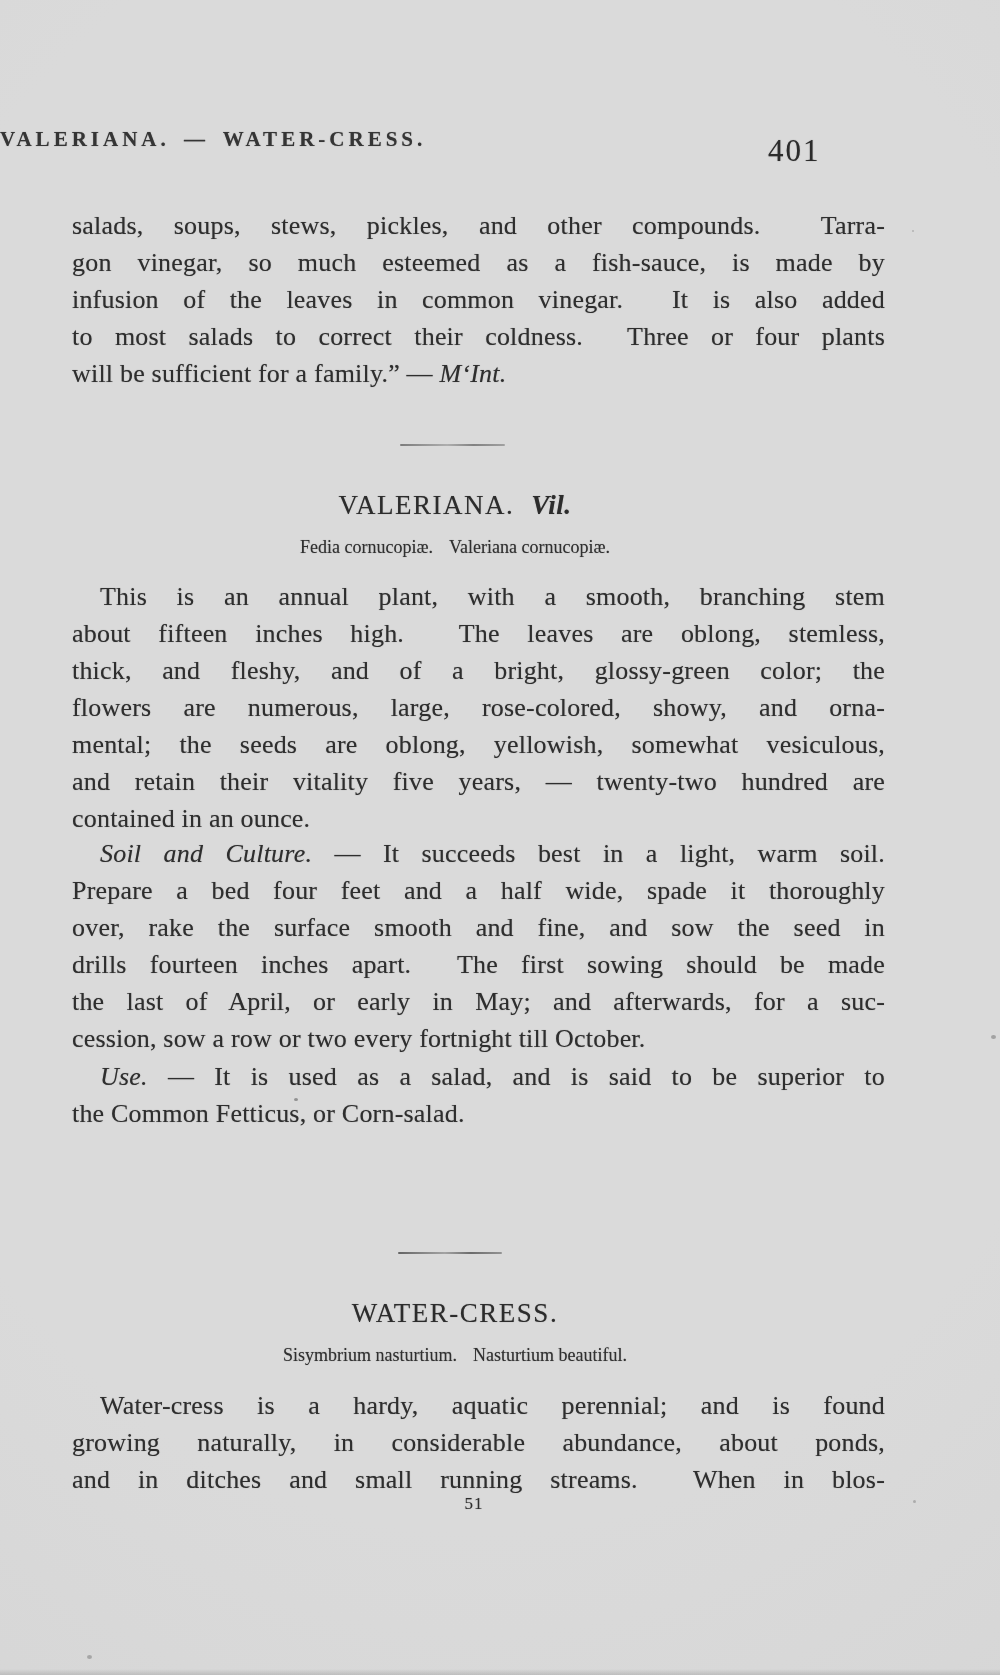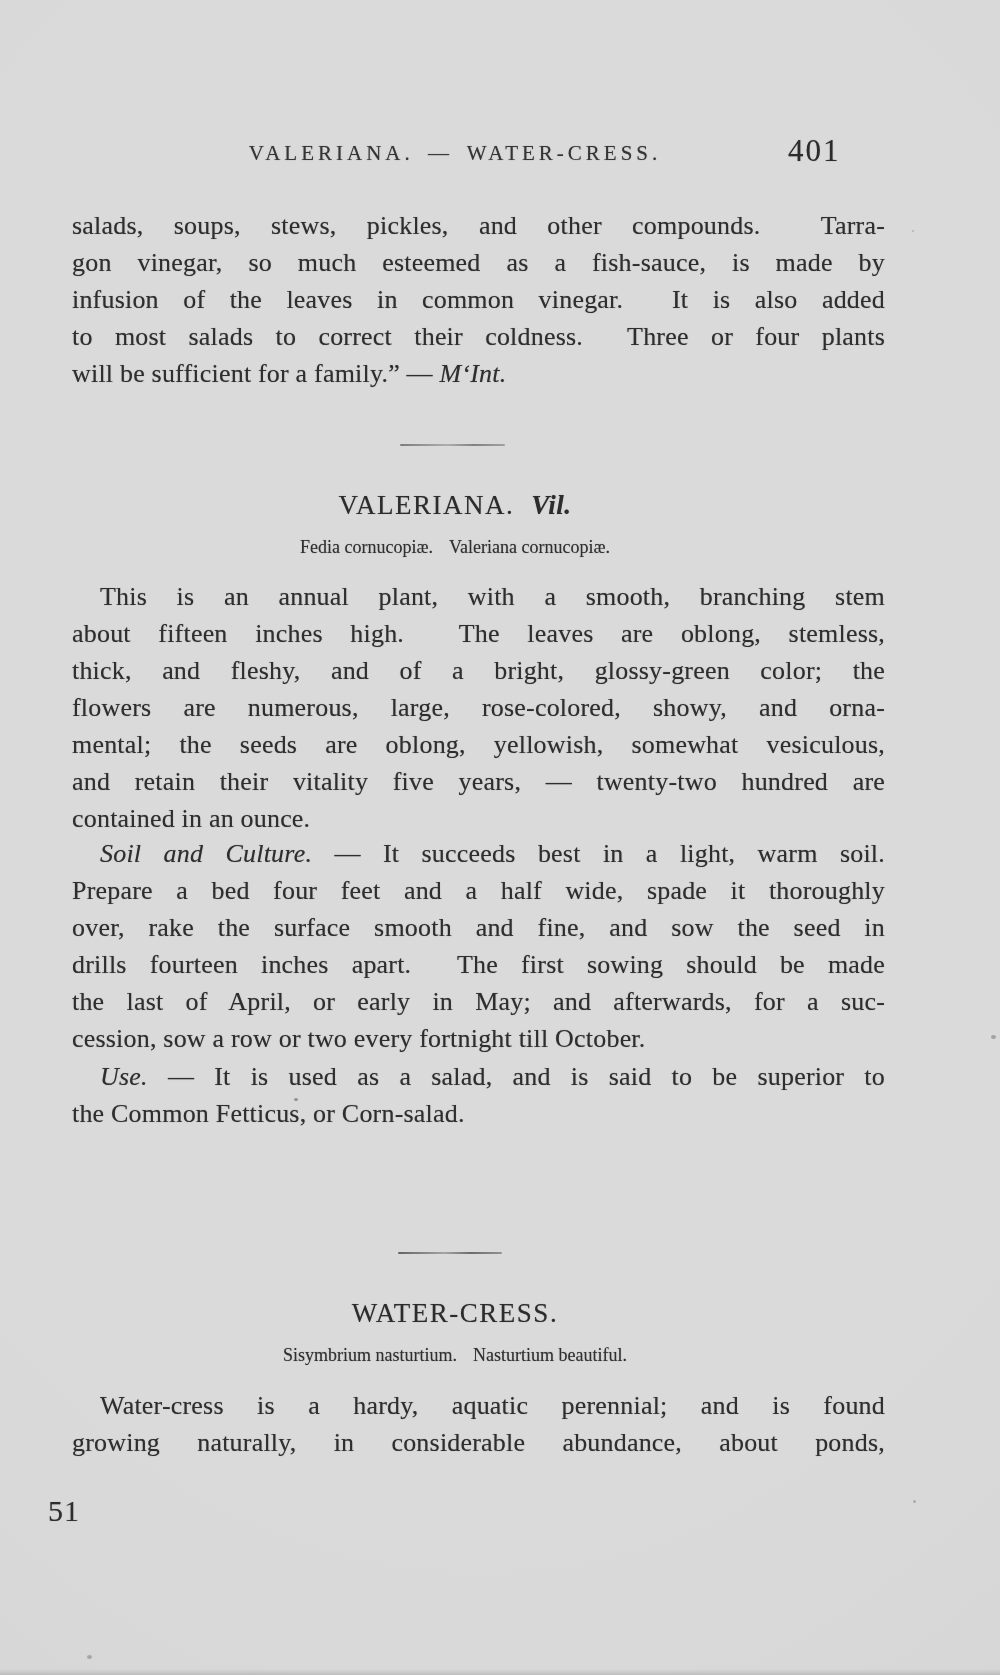--- a/index.html
+++ b/index.html
@@ -7,46 +7,46 @@
     position:relative; width:1000px; height:1675px; overflow:hidden;
     background:
       radial-gradient(ellipse 120% 90% at 48% 42%, #dadada 55%, #d5d5d5 88%, #d0d0d0 100%);
     font-family:"Liberation Serif","DejaVu Serif",serif;
     color:#2e2e2e;
   }
   .page * { box-sizing:border-box; }
   .ink { text-shadow:0 0 1px rgba(46,46,46,0.45); }
 
   
-  .runhead-row { position:absolute; top:141px; left:0; width:910px; text-align:center; }
+  .runhead-row { position:absolute; top:127px; left:0; width:910px; text-align:left;font-weight:bold; }
   .runhead {
     display:inline-block; font-size:21px; letter-spacing:4px; word-spacing:5px;
     color:#353535; text-shadow:0 0 1px rgba(50,50,50,0.5);
   }
   .pagenum {
-    position:absolute; top:133px; left:788px; font-size:31px; color:#2b2b2b;
+    position:absolute; top:133px; left:768px; font-size:31px; color:#2b2b2b;
     letter-spacing:2px; text-shadow:0 0 1px rgba(40,40,40,0.5);
   }
 
   
   .para {
     position:absolute; left:72px; width:813px;
     font-size:26px; line-height:37px; letter-spacing:0.2px;
   }
   .para .line { text-align:justify; text-align-last:justify; white-space:normal; }
   .para .line.last { text-align-last:left; }
   .para.indent .line:first-child { text-indent:28px; }
 
   
   .center-row { position:absolute; left:0; width:910px; text-align:center; }
   .h1 { font-size:27px; letter-spacing:1.5px; color:#2c2c2c; }
   .h1 .authority { font-style:italic; letter-spacing:0.5px; margin-left:17px;font-weight:bold; }
   .syn { font-size:18px; color:#303030; }
   .syn .syn2 { margin-left:16px; }
-  .sig-row { position:absolute; left:0; width:900px; text-align:left; font-size:30px; letter-spacing:1px;padding-left:48px; }
+  .sig-row { position:absolute; left:0; width:900px; text-align:center; font-size:17px; letter-spacing:1px;padding-left:48px; }
 
   .divider { position:absolute; height:2px; border-radius:1px;
     background:linear-gradient(90deg, rgba(60,60,60,0.75), rgba(60,60,60,0.35) 45%, rgba(60,60,60,0.7) 70%, rgba(60,60,60,0.45)); }
   .divider.thin { height:1.5px; opacity:0.8; }
 
   i { }
 
   .speck { position:absolute; background:#6a6a6a; border-radius:50%; }
   .scan-edge-bottom { position:absolute; left:0; bottom:0; width:100%; height:6px;
     background:linear-gradient(180deg, rgba(140,140,140,0) 0%, rgba(140,140,140,0.35) 100%); }
@@ -108,20 +108,21 @@
   <div class="center-row h1 ink" style="top:1298px">
     <span>WATER-CRESS.</span>
   </div>
   <div class="center-row syn ink" style="top:1345px">
     <span>Sisymbrium nasturtium.</span><span class="syn2">Nasturtium beautiful.</span>
   </div>
 
   <div class="para indent ink" style="top:1387px">
       <div class="line">Water-cress is a hardy, aquatic perennial; and is found</div>
       <div class="line">growing naturally, in considerable abundance, about ponds,</div>
+      <div class="line">and in ditches and small running streams.&nbsp; When in blos-</div>
     </div>
 
   <div class="sig-row ink" style="top:1494px">51</div>
 
   <div class="speck" style="left:294px; top:1098px; width:4px; height:3px; opacity:.65"></div>
   <div class="speck" style="left:991px; top:1035px; width:5px; height:4px; opacity:.5"></div>
   <div class="speck" style="left:87px; top:1655px; width:5px; height:4px; opacity:.45"></div>
   <div class="speck" style="left:913px; top:1500px; width:3px; height:3px; opacity:.4"></div>
   <div class="speck" style="left:912px; top:230px; width:2px; height:2px; opacity:.35"></div>
   <div class="scan-edge-bottom"></div>

